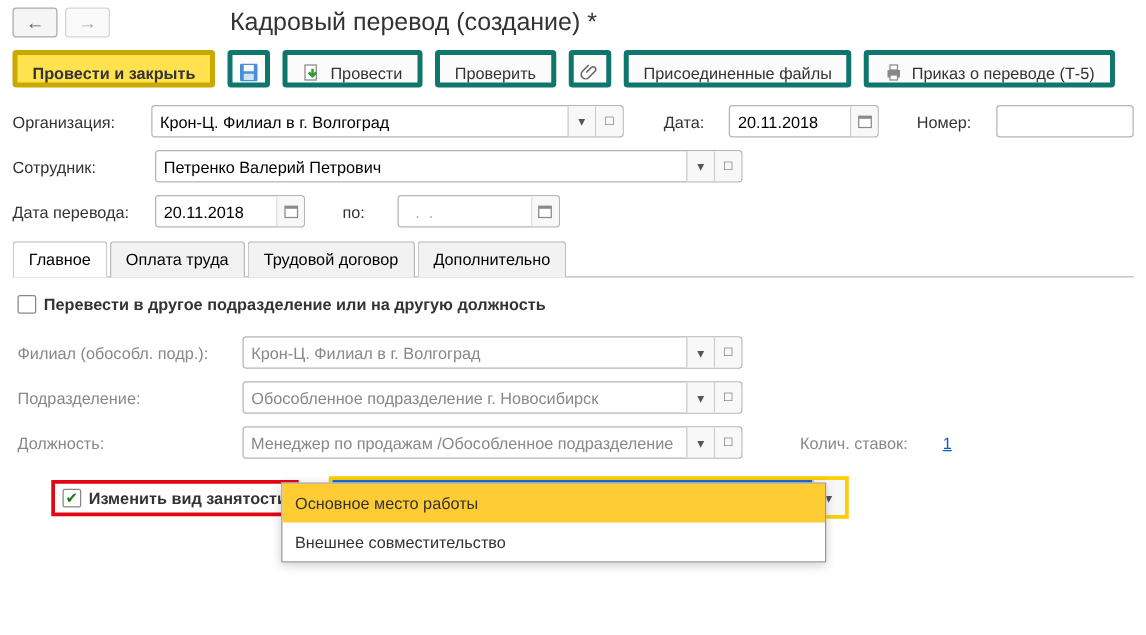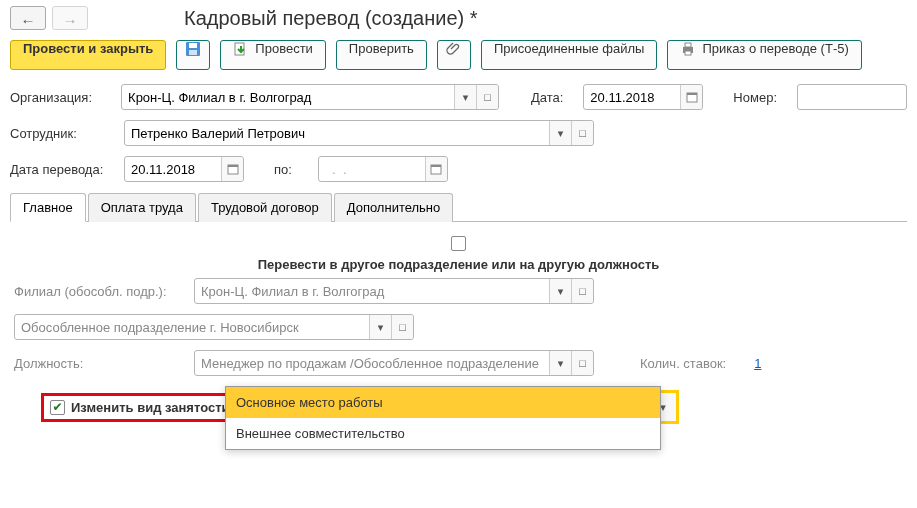--- a/index.html
+++ b/index.html
@@ -19,23 +19,23 @@
     width:36px; height:24px;
     border:1px solid #aaa; border-radius:3px;
     background:#f5f5f5;
     display:flex; align-items:center; justify-content:center;
     font-size:15px; color:#555; cursor:pointer;
   }
   .title { font-size:20px; margin-left:90px; color:#333; }
   .toolbar { display:flex; gap:10px; margin:10px 0 14px; align-items:center; }
   .btn {
     height:30px; padding:0 12px;
-    border:1px solid #0f766e; border-radius:3px;
+    border:4px solid #0f766e; border-radius:3px;
     background:#fbfbfb;
-    display:flex; align-items:flex-start; gap:6px;
+    display:flex; align-items:flex-end; gap:6px;
     cursor:pointer; font-size:13px; color:#333;
   }
   .btn-primary { background:#ffe24d; border-color:#c9a800; font-weight:bold; }
   .btn-icon { width:34px; padding:0; justify-content:center; }
   .icon { display:inline-flex; width:16px; height:16px; align-items:center; justify-content:center; }
   .form-row { display:flex; align-items:center; margin-bottom:10px; gap:20px; }
   .label { color:#333; }
   .input-wrap {
     display:flex; align-items:stretch;
     border:1px solid #b5b5b5; border-radius:3px;
@@ -52,21 +52,21 @@
   }
   .input-btn:last-child { border-radius:0 3px 3px 0; }
   .tabs { display:flex; border-bottom:1px solid #bbb; margin-bottom:12px; margin-top:4px;}
   .tab {
     padding:6px 12px; border:1px solid #bbb; border-bottom:none;
     border-radius:3px 3px 0 0; margin-right:2px;
     background:#f2f2f2; cursor:pointer; position:relative; top:1px; color:#000000;
   }
   .tab.active { background:#fff; border-bottom:1px solid #fff; }
   .tab-content { padding:2px 4px; }
-  .checkbox-row { display:flex; align-items:center; gap:6px; margin-bottom:6px;flex-direction:column; }
+  .checkbox-row { display:flex; align-items:flex-start; gap:6px; margin-bottom:18px; }
   .checkbox {
     width:15px; height:15px; border:1px solid #888; border-radius:2px;
     display:flex; align-items:center; justify-content:center;
     font-size:12px; color:#1a7a1a; cursor:pointer; background:#fff;
   }
   .checkbox.checked::after { content:"✔"; }
   .dim { color:#888; }
   .disabled-input { background:#fff; }
   .disabled-input input { color:#888; }
   .highlight-red { border:3px solid #e30613; padding:4px 6px; display:inline-flex; align-items:flex-end; gap:6px;margin-left:27px; }
@@ -220,20 +220,21 @@
   <div class="form-row">
     <span class="label dim" style="width:160px;">Филиал (обособл. подр.):</span>
     <div class="input-wrap disabled-input" style="width:400px;">
       <input disabled="" value="Крон-Ц. Филиал в г. Волгоград" style="">
       <span class="input-btn">▾</span>
       <span class="input-btn">□</span>
     </div>
   </div>
 
   <div class="form-row">
+    <span class="label dim" style="width:160px;">Подразделение:</span>
     <div class="input-wrap disabled-input" style="width:400px;">
       <input disabled="" value="Обособленное подразделение г. Новосибирск" style="">
       <span class="input-btn">▾</span>
       <span class="input-btn">□</span>
     </div>
   </div>
 
   <div class="form-row">
     <span class="label dim" style="width:160px;">Должность:</span>
     <div class="input-wrap disabled-input" style="width:400px;">

